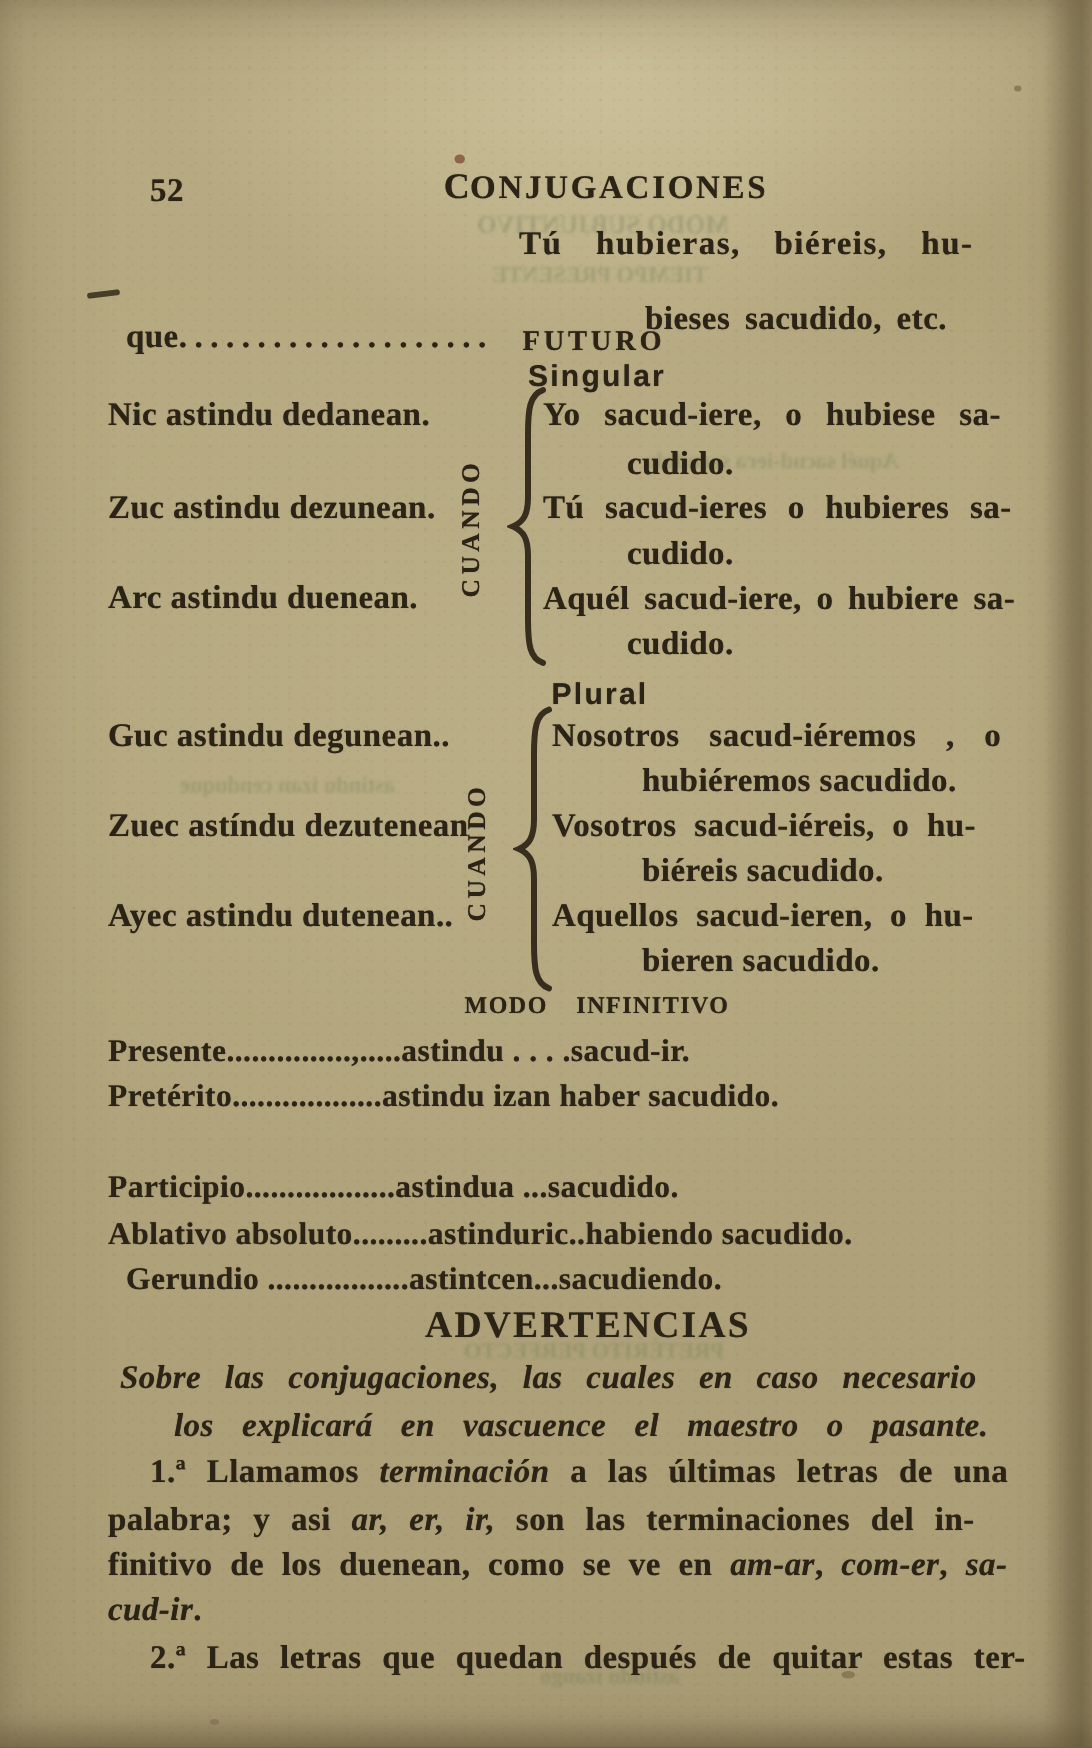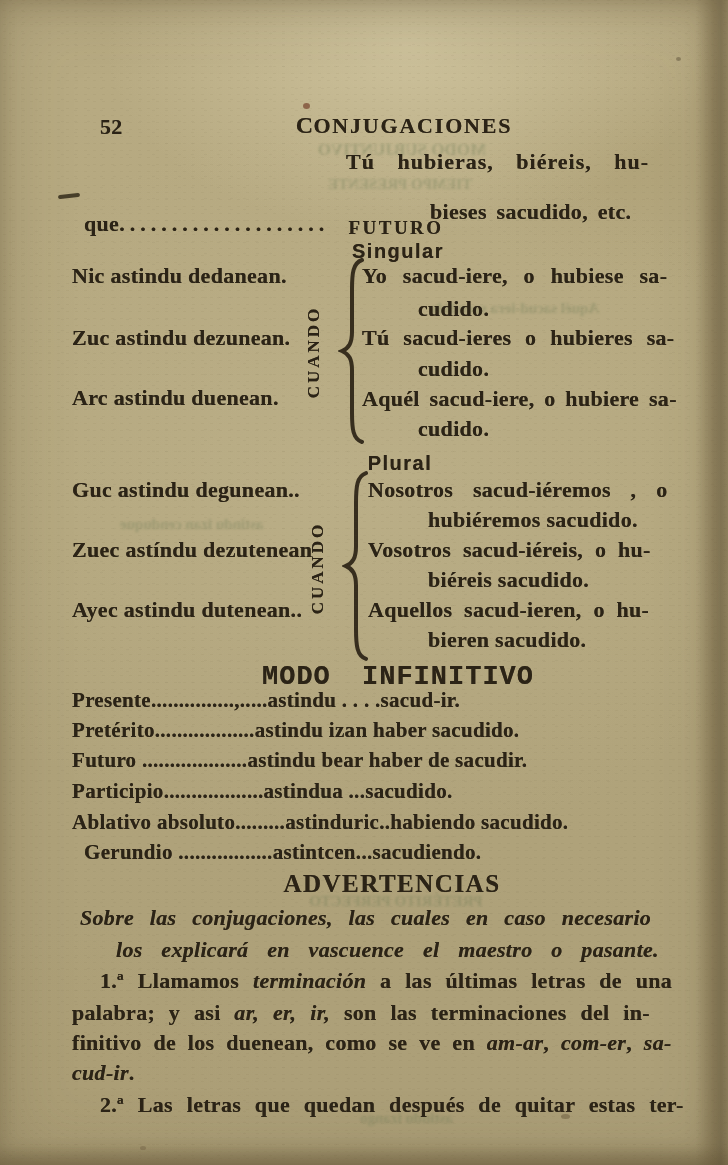--- a/index.html
+++ b/index.html
@@ -33,21 +33,21 @@
   .ln{
     position:absolute; white-space:pre; font-family:"Liberation Serif",serif;
     font-weight:700; font-size:22px; color:#2b2316; letter-spacing:.3px;
     text-shadow:0 0 .6px rgba(43,35,22,.7);
   }
   .sm{font-size:21px;}
   .center{transform:translateX(-50%);}
   .dots{letter-spacing:5px;}
   .sans{font-family:"Liberation Sans",sans-serif; font-size:20px; letter-spacing:1.5px;}
   .caps-head{letter-spacing:2.5px; font-size:19px;}
-  .modo-head{font-size:27px; letter-spacing:1px; word-spacing:14px;font-family:Liberation Mono, monospace;}
+  .modo-head{font-size:16px; letter-spacing:1px; word-spacing:14px;}
   .adv-head{font-size:25px; letter-spacing:1.5px;}
   .bi{font-style:italic;}
   .it{font-style:italic;}
   .ws4{word-spacing:4px;} .ws6{word-spacing:6px;} .ws8{word-spacing:8px;}
   .ws10{word-spacing:10px;} .ws13{word-spacing:13px;} .ws14{word-spacing:14px;} .ws16{word-spacing:16px; letter-spacing:1px;}
   .cuando{
     position:absolute; width:112px; height:20px; transform:rotate(-90deg);
     font-family:"Liberation Serif",serif; font-weight:700; font-size:17px;
     letter-spacing:3px; color:#2b2316; text-align:center; white-space:nowrap;
     text-shadow:0 0 .5px rgba(43,35,22,.7);
@@ -116,21 +116,20 @@
   <div class="ln ws14" style="left:368px; top:477px;">Nosotros sacud-iéremos , o</div>
   <div class="ln" style="left:428px; top:507px;">hubiéremos sacudido.</div>
   <div class="ln ws6" style="left:368px; top:537px;">Vosotros sacud-iéreis, o hu-</div>
   <div class="ln" style="left:428px; top:567px;">biéreis sacudido.</div>
   <div class="ln ws6" style="left:368px; top:597px;">Aquellos sacud-ieren, o hu-</div>
   <div class="ln" style="left:428px; top:627px;">bieren sacudido.</div>
 
   <div class="ln center modo-head" style="left:398px; top:662px;">MODO INFINITIVO</div>
   <div class="ln sm" style="left:72px; top:688px;">Presente...............,.....astindu . . . .sacud-ir.</div>
   <div class="ln sm" style="left:72px; top:718px;">Pretérito..................astindu izan haber sacudido.</div>
-  <div class="ln sm" style="left:72px; top:748px;">Futuro ...................astindu bear haber de sacudir.</div>
   <div class="ln sm" style="left:72px; top:779px;">Participio..................astindua ...sacudido.</div>
   <div class="ln sm" style="left:72px; top:810px;">Ablativo absoluto.........astinduric..habiendo sacudido.</div>
   <div class="ln sm" style="left:72px; top:840px;margin-left:12px;">Gerundio .................astintcen...sacudiendo.</div>
 
   <div class="ln center adv-head" style="left:392px; top:870px;">ADVERTENCIAS</div>
   <div class="ln bi ws10" style="left:80px; top:905px;">Sobre las conjugaciones, las cuales en caso necesario</div>
   <div class="ln bi ws13" style="left:116px; top:937px;">los explicará en vascuence el maestro o pasante.</div>
 
   <div class="ln ws8" style="left:100px; top:968px;"><span>1.ª Llamamos </span><span class="it">terminación</span><span> a las últimas letras de una</span></div>
   <div class="ln ws8" style="left:72px; top:1000px;"><span>palabra; y asi </span><span class="it">ar, er, ir,</span><span> son las terminaciones del in-</span></div>

